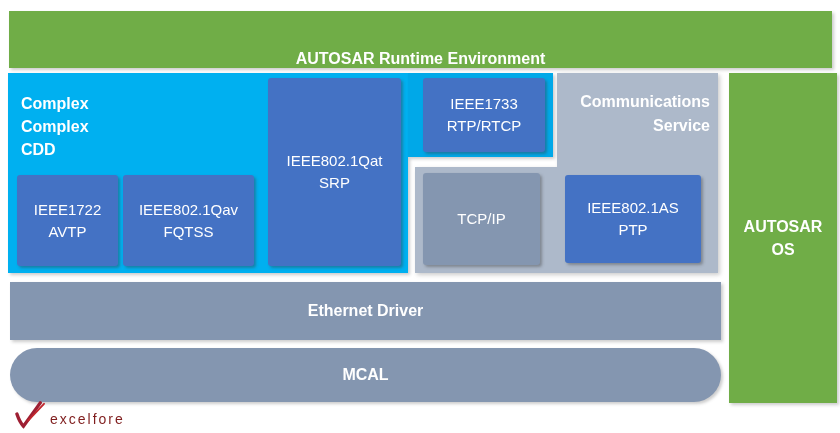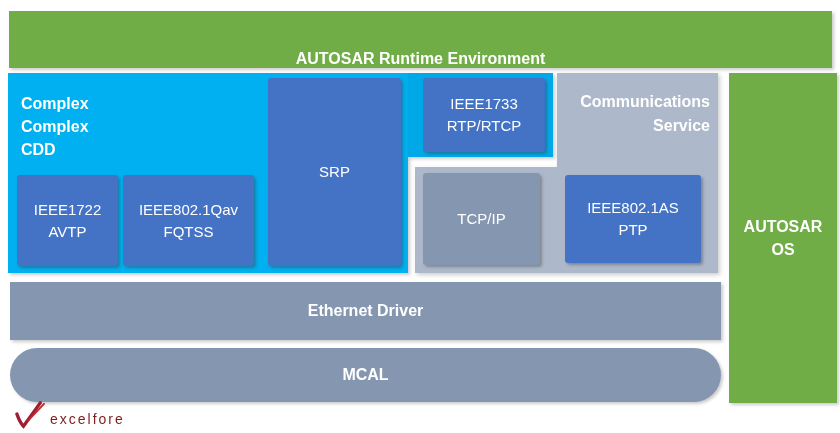--- a/index.html
+++ b/index.html
@@ -143,20 +143,21 @@
     <span>IEEE1722</span>
     <span>AVTP</span>
   </div>
 
   <div class="box box-fqtss">
     <span>IEEE802.1Qav</span>
     <span>FQTSS</span>
   </div>
 
   <div class="box box-srp">
+    <span>IEEE802.1Qat</span>
     <span>SRP</span>
   </div>
 
   <div class="box box-rtp">
     <span>IEEE1733</span>
     <span>RTP/RTCP</span>
   </div>
 
   <div class="box box-tcpip">
     <span>TCP/IP</span>

